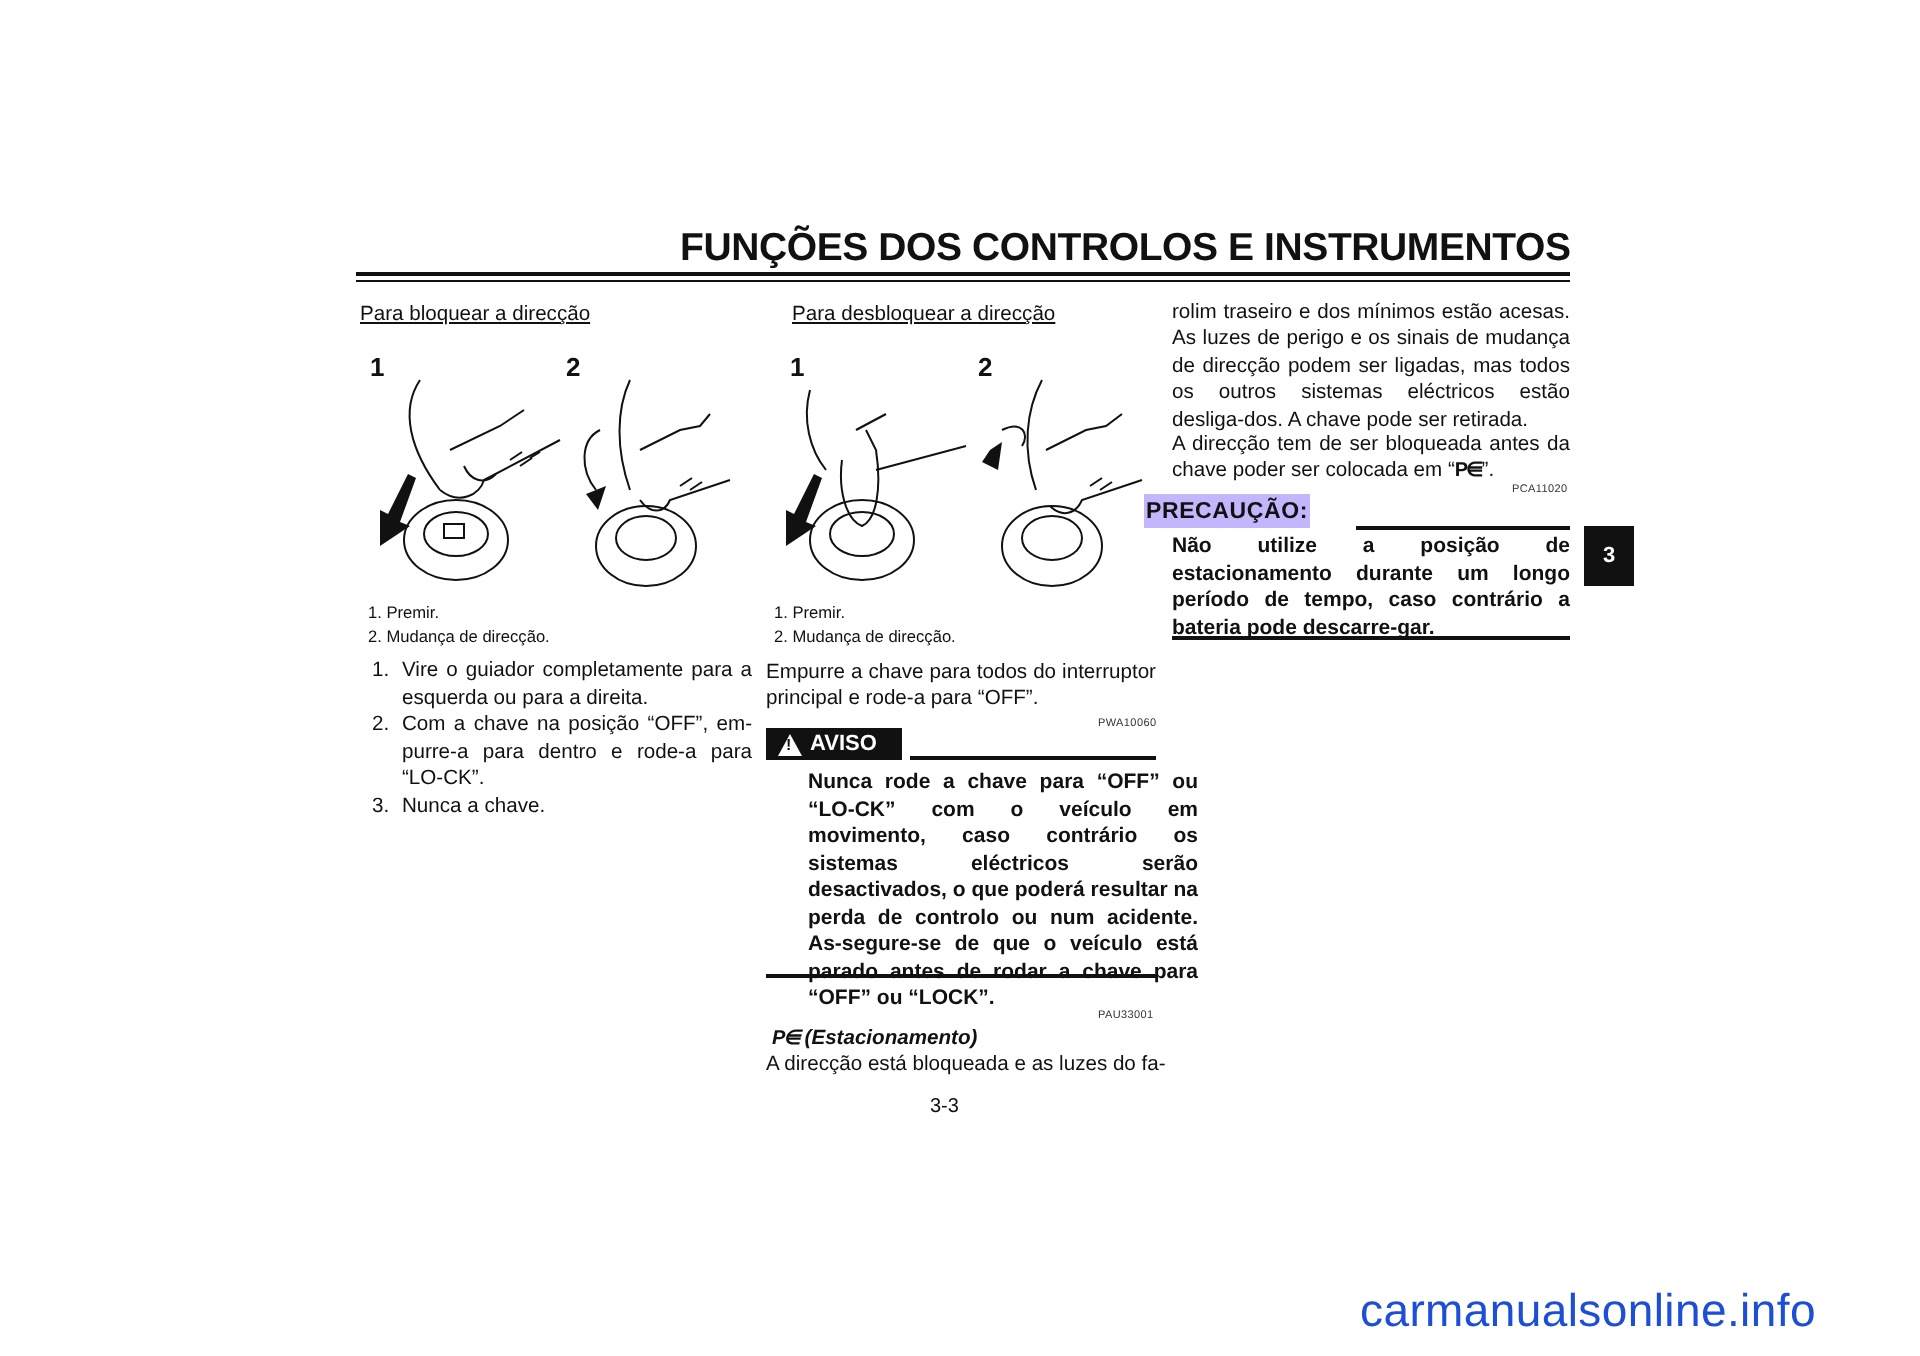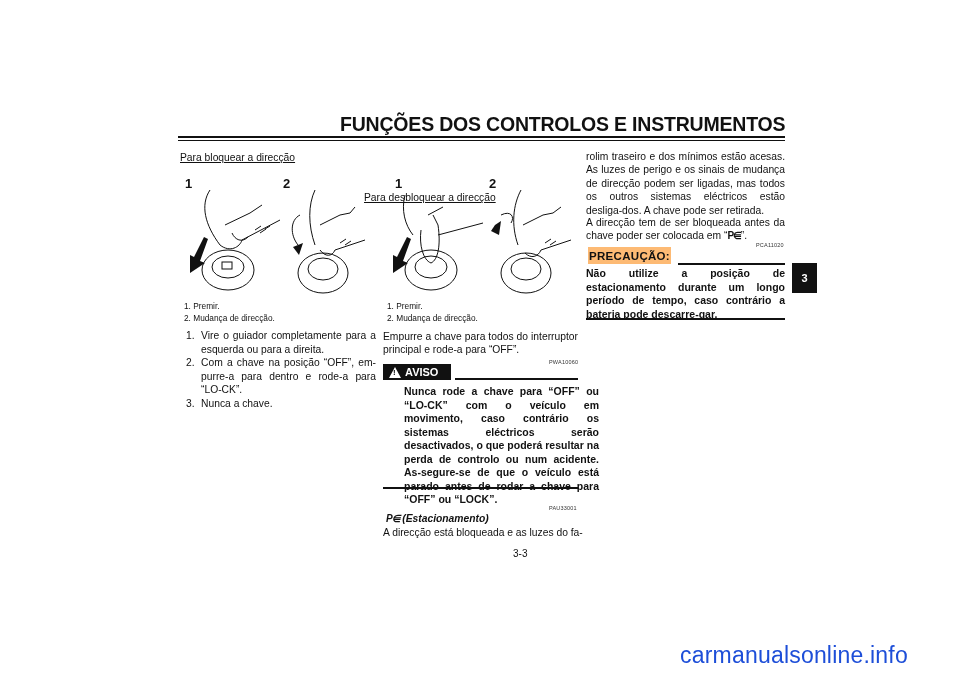--- a/index.html
+++ b/index.html
@@ -24,27 +24,27 @@
   .code { position: absolute; font-size: 5.5px; color: #333; letter-spacing: 0.2px; }
 
   .aviso-box { position: absolute; left: 383px; top: 364px; width: 68px; height: 16px; background: #111;
                color: #fff; font-weight: bold; font-size: 11px; display: flex; align-items: center; }
   .aviso-box .tri { width: 0; height: 0; border-left: 6px solid transparent; border-right: 6px solid transparent;
                     border-bottom: 11px solid #fff; margin: 0 4px 0 6px; position: relative; }
   .aviso-box .tri::after { content: "!"; position: absolute; left: -2px; top: 1px; font-size: 8px; color: #111; font-weight: bold; }
   .warn-line { position: absolute; height: 1.5px; background: #111; }
   .warn-text { position: absolute; font-weight: bold; font-size: 10.5px; line-height: 13.5px; text-align: justify; }
 
-  .prec-box { position: absolute; left: 588px; top: 247px; width: 83px; height: 17px; background: #fdba74;
+  .prec-box { position: absolute; left: 572px; top: 247px; width: 83px; height: 17px; background: #c4b5fd;
               font-weight: bold; font-size: 11.5px; display: flex; align-items: center; justify-content: center; letter-spacing: 0.3px; }
 
   .side-tab { position: absolute; left: 792px; top: 263px; width: 25px; height: 30px; background: #111; color: #fff;
               font-weight: bold; font-size: 11px; display: flex; align-items: center; justify-content: center; }
 
-  .page-num { position: absolute; left: 465px; top: 548px; font-size: 10px; margin-left: 48px; }
+  .page-num { position: absolute; left: 465px; top: 548px; font-size: 10px; }
 
   .watermark { position: absolute; left: 680px; top: 642px; font-size: 23px; color: #1d4ed8; letter-spacing: 0.2px; white-space: nowrap; }
 
   .fig { position: absolute; }
   .pe-sym { font-weight: bold; font-size: 10px; letter-spacing: -1px; }
 </style>
 </head>
 <body>
 
 <div class="header-title">FUNÇÕES DOS CONTROLOS E INSTRUMENTOS</div>
@@ -93,21 +93,21 @@
   <div class="step">
     <span class="num">2.</span>
     <span class="txt">Com a chave na posição “OFF”, em-purre-a para dentro e rode-a para “LO-CK”.</span>
   </div>
   <div class="step">
     <span class="num">3.</span>
     <span class="txt">Nunca a chave.</span>
   </div>
 </div>
 
-<div class="subhead" style="left:364px; top:152px;margin-top:40px;">Para desbloquear a direcção</div>
+<div class="subhead" style="left:396px; top:152px;">Para desbloquear a direcção</div>
 
 <div class="fig-num" style="left:395px; top:176px;">1</div>
 <div class="fig-num" style="left:489px; top:176px;">2</div>
 
 <svg class="fig" style="left:383px; top:185px;" width="195" height="110" viewBox="0 0 195 110">
   <g fill="none" stroke="#111" stroke-width="1">
     <ellipse cx="48" cy="85" rx="26" ry="20" fill="#fff"></ellipse>
     <ellipse cx="48" cy="82" rx="16" ry="11"></ellipse>
     <path d="M22 10 C 18 25, 22 40, 30 50"></path>
     <path d="M38 45 C 36 60, 40 75, 48 78 C 55 75, 58 60, 55 40 L 50 30"></path>

